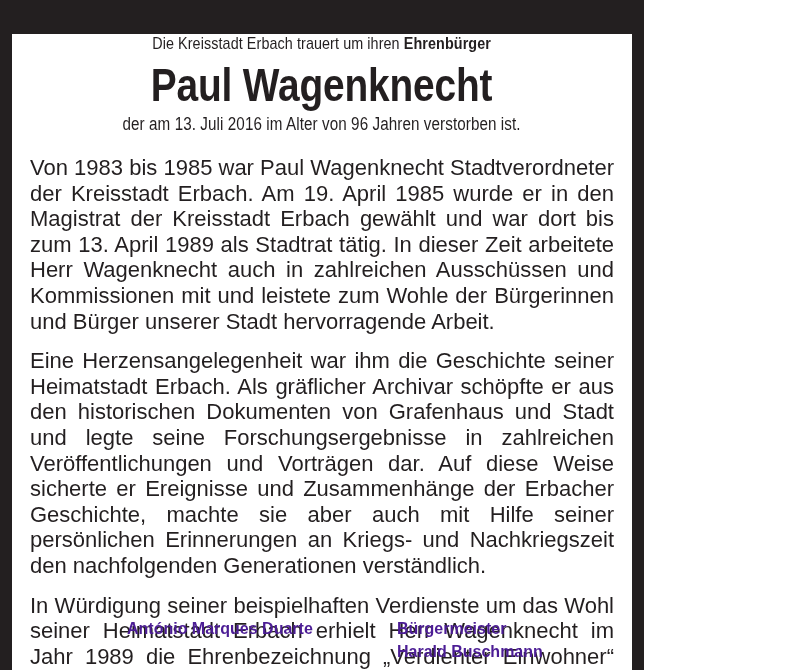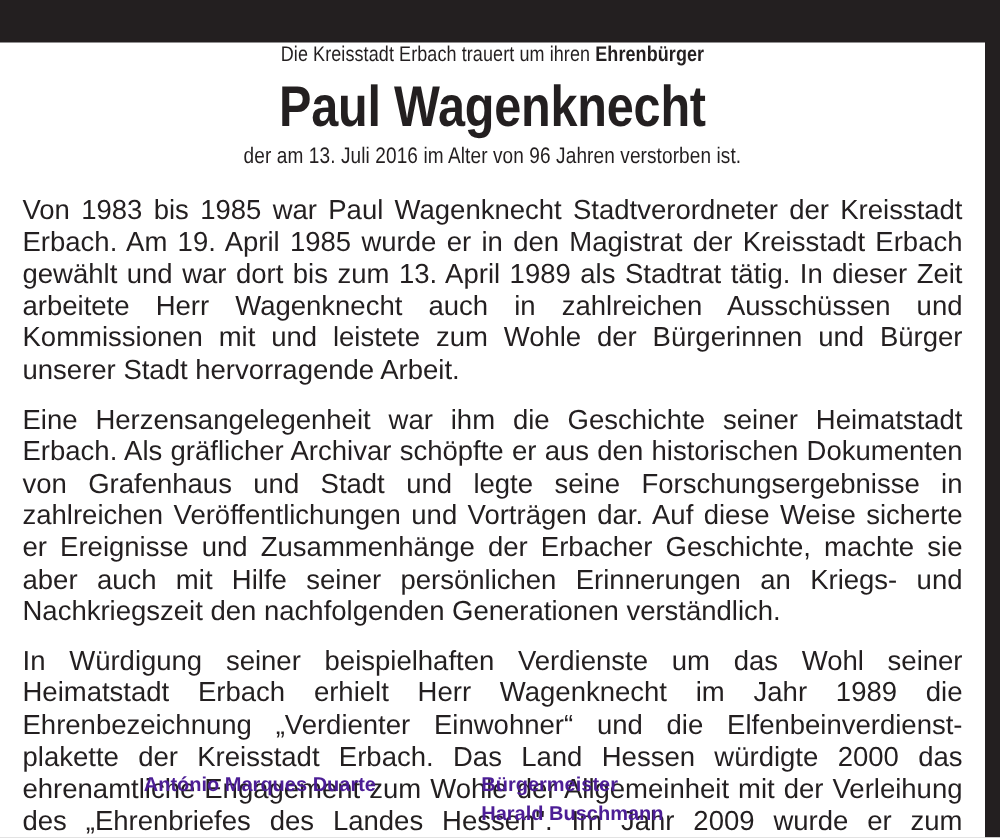--- a/index.html
+++ b/index.html
@@ -11,24 +11,24 @@
   body {
     width: 800px;
     height: 670px;
     overflow: hidden;
     font-family: "Liberation Sans", sans-serif;
   }
 
   
   #notice {
     box-sizing: border-box;
-    width: 800px;
+    width: 644px;
     height: 670px;
     background: #231f20;
-    padding: 12px 12px 13px 0;
+    padding: 12px 12px 13px 12px;
   }
 
   #page {
     box-sizing: border-box;
     width: 100%;
     height: 100%;
     background: #ffffff;
     position: relative;
     padding: 0 18px;
   }

